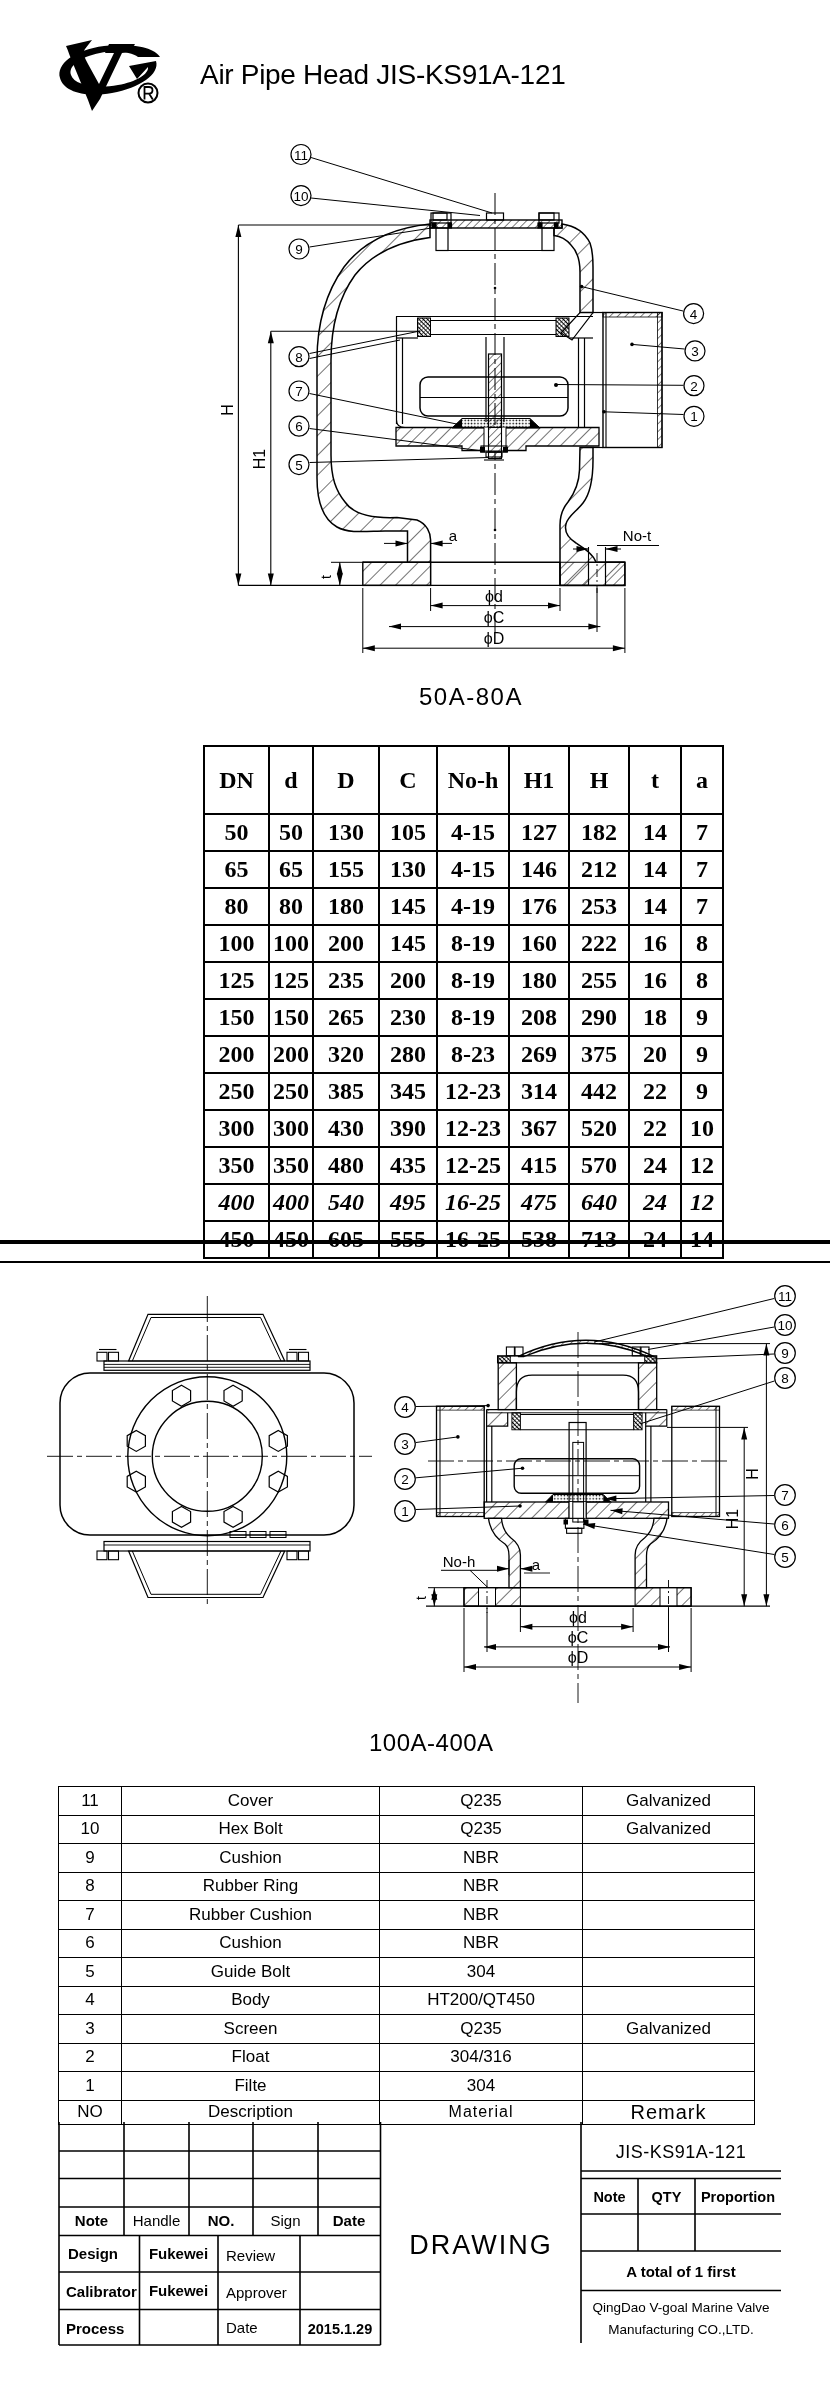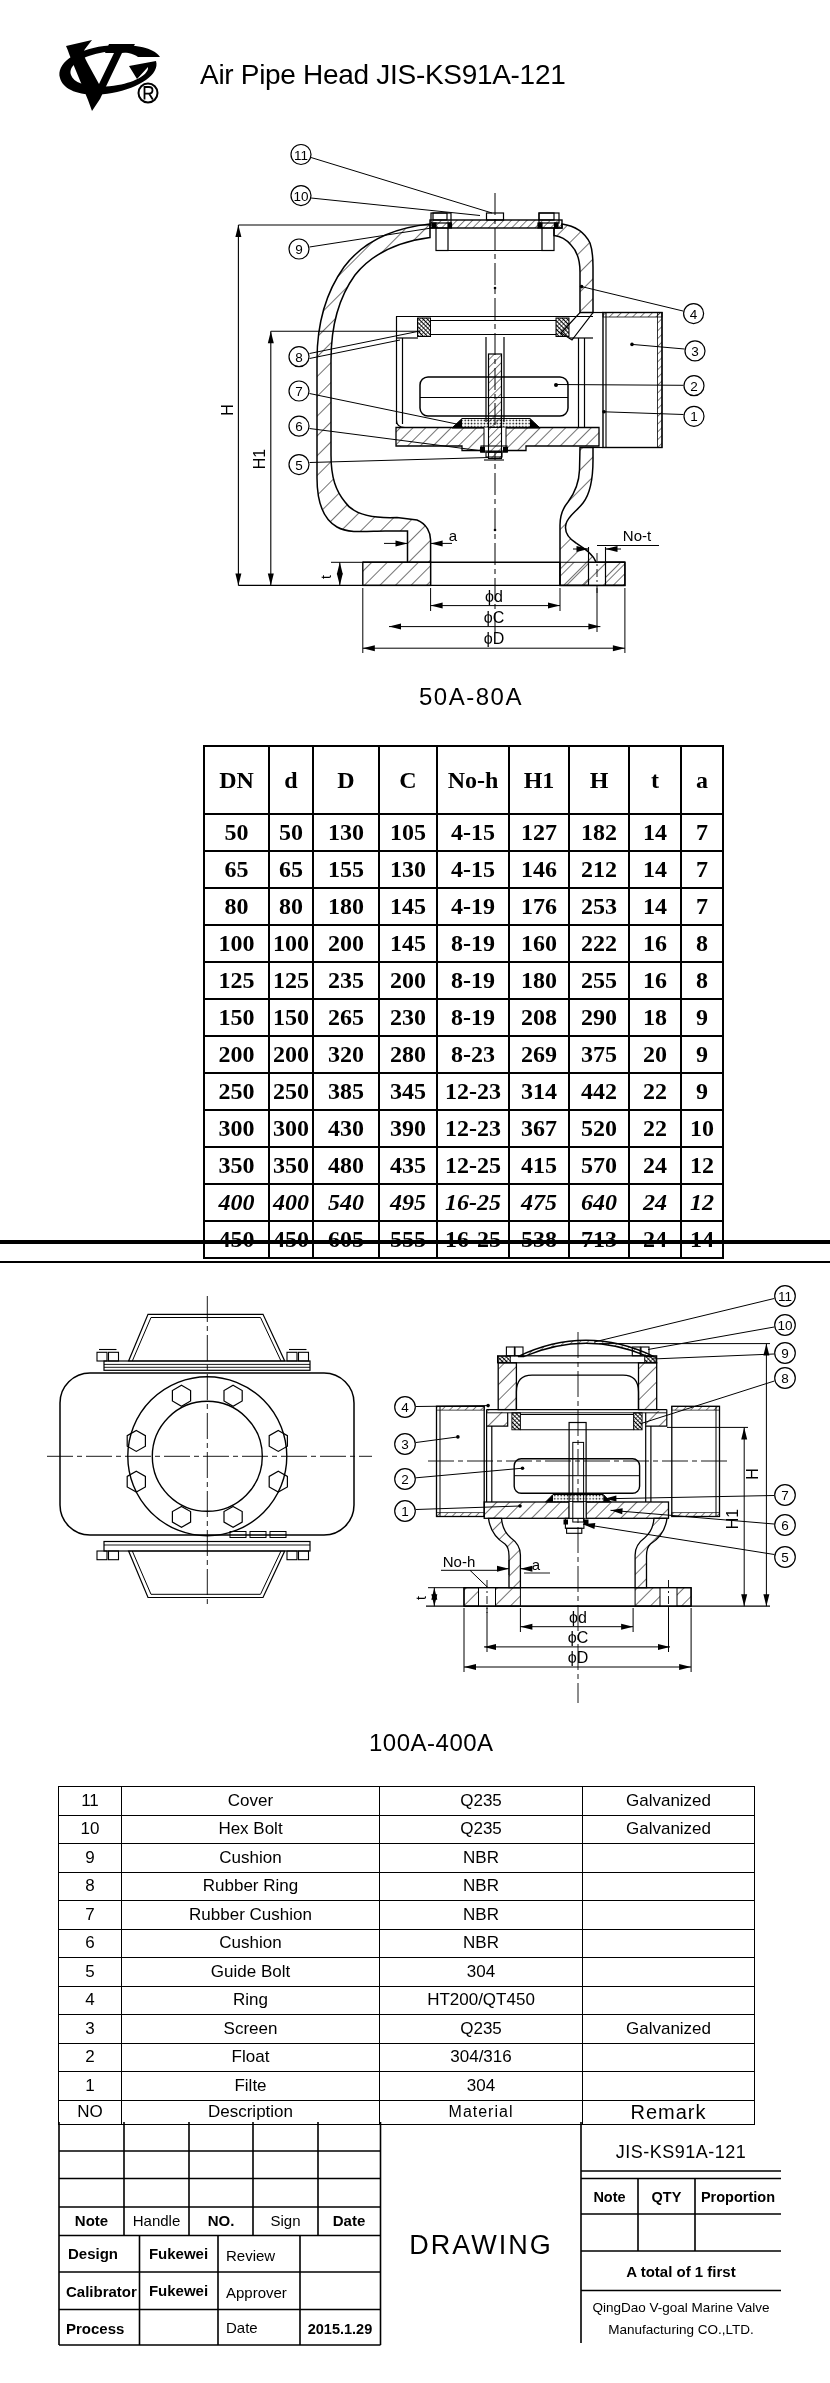--- a/index.html
+++ b/index.html
@@ -806,21 +806,21 @@
         <td></td>
       </tr>
   <tr style="height:28.5px;">
         <td>5</td>
         <td>Guide Bolt</td>
         <td>304</td>
         <td></td>
       </tr>
   <tr style="height:28.5px;">
         <td>4</td>
-        <td>Ring</td>
+        <td>Body</td>
         <td>HT200/QT450</td>
         <td></td>
       </tr>
   <tr style="height:28.5px;">
         <td>3</td>
         <td>Screen</td>
         <td>Q235</td>
         <td>Galvanized</td>
       </tr>
   <tr style="height:28.5px;">

